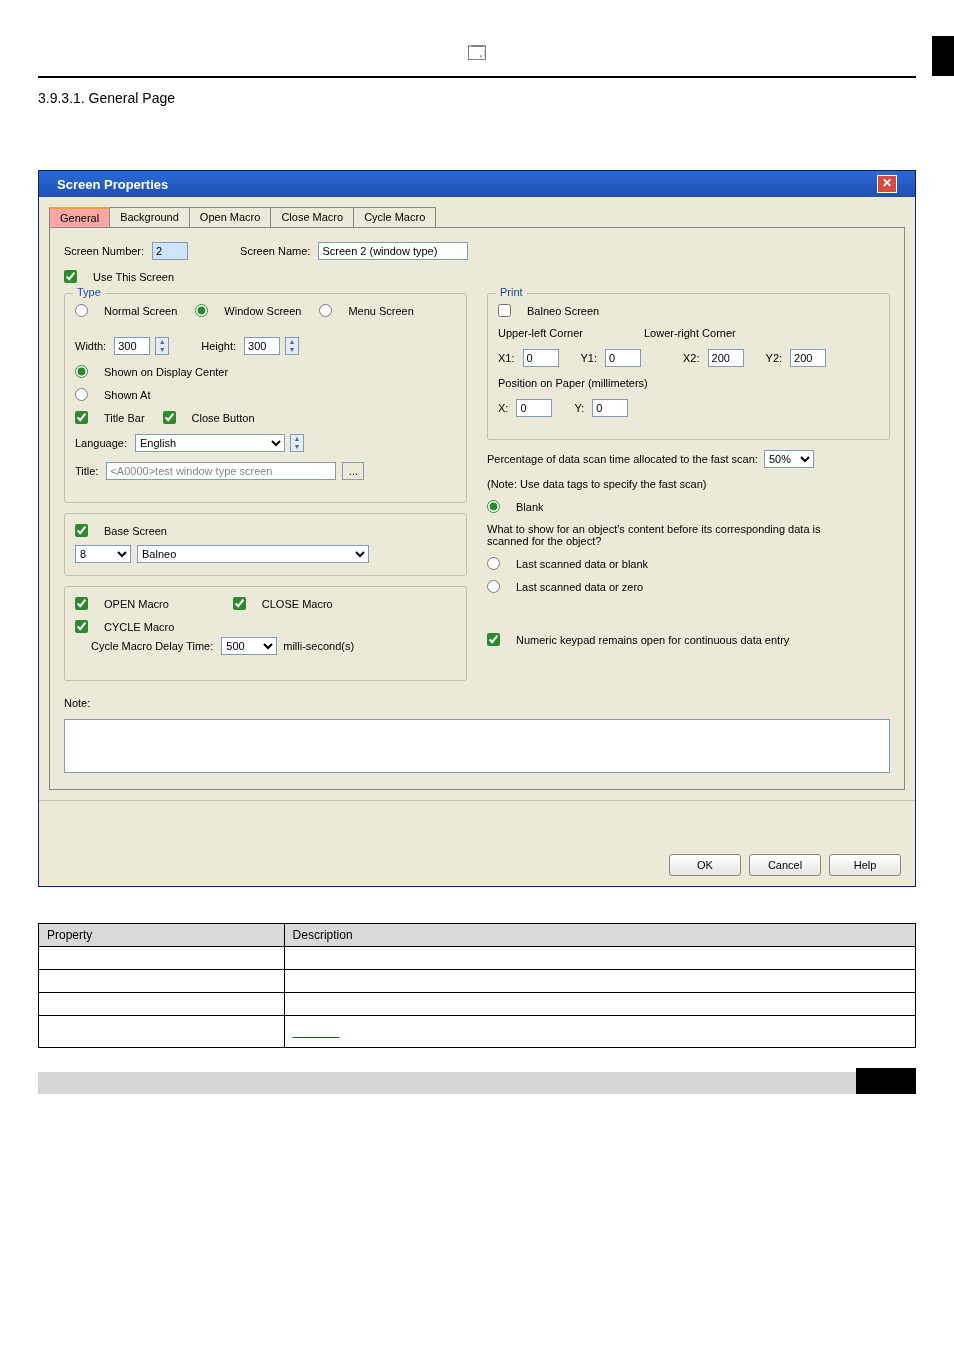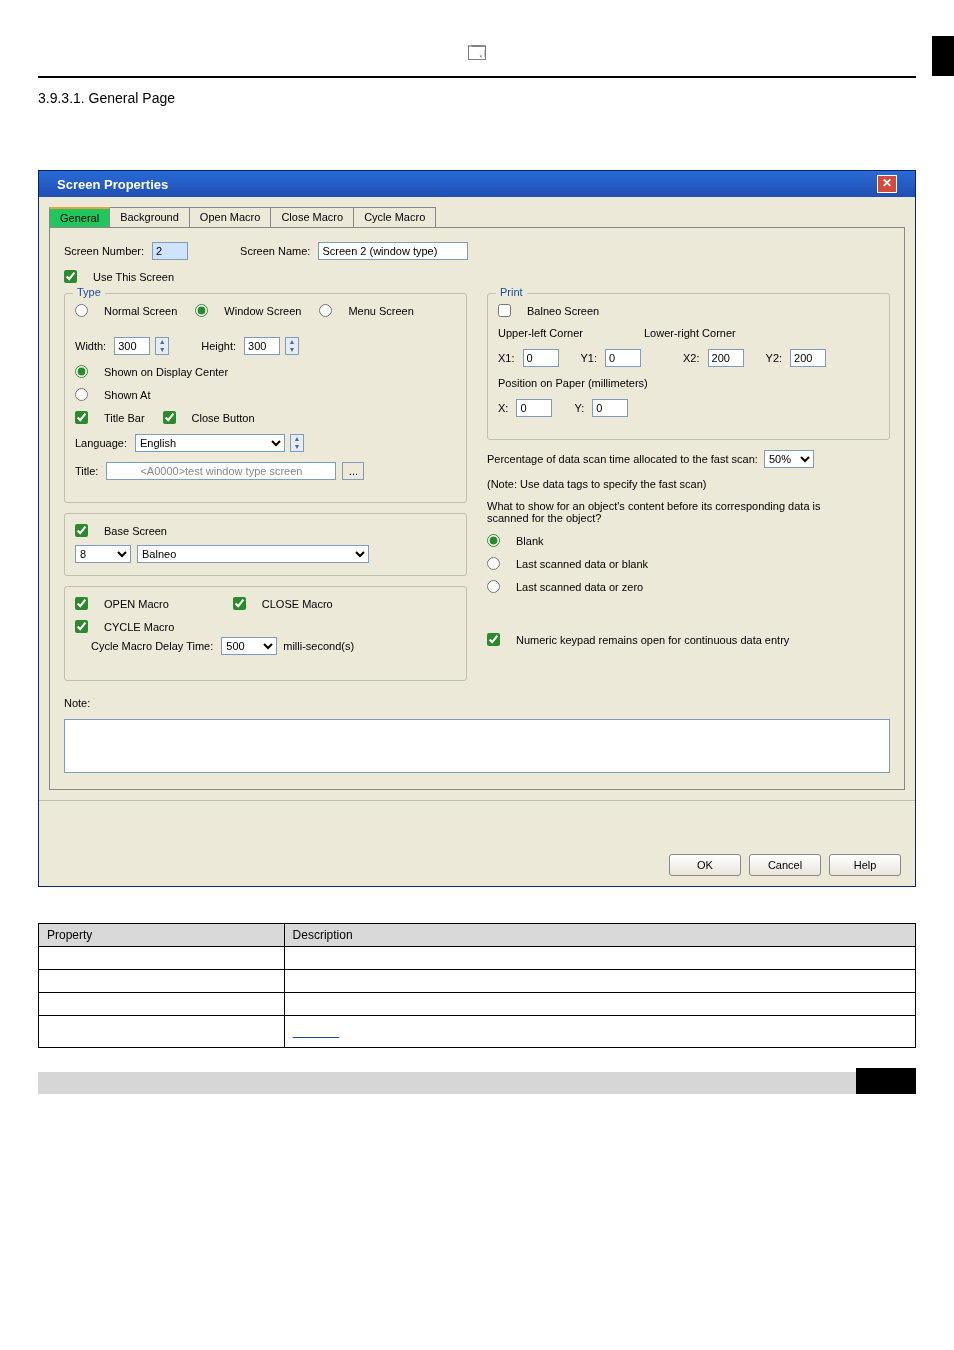--- a/index.html
+++ b/index.html
@@ -70,21 +70,21 @@
     border: 1px solid #888;
     border-bottom: none;
     background: #ece9d8;
     padding: 3px 10px;
     font-size: 11px;
     margin-right: -1px;
     position: relative;
     cursor: pointer;
   }
   .tab.active {
-    background: #22c55e;
+    background: #fca5a5;
     border-top: 2px solid #e8a23f;
     z-index: 2;
   }
   .tab-body {
     border: 1px solid #888;
     margin: 0 10px 10px 10px;
     padding: 14px;
     background: #ece9d8;
     position: relative;
   }
@@ -320,21 +320,21 @@
           <div class="row">
             <label>Language:</label>
             <select style="width:150px"><option>English</option></select>
             <div class="spin">
                   <span>▲</span>
                   <span>▼</span>
                 </div>
           </div>
           <div class="row">
             <label>Title:</label>
-            <input type="text" style="width: 230px; color: rgb(136, 136, 136); text-align: center;" value="&lt;A0000&gt;test window type screen">
+            <input type="text" style="width: 230px; color: rgb(136, 136, 136);" value="&lt;A0000&gt;test window type screen">
             <button class="small-btn">...</button>
           </div>
         </div>
 
         <div class="group">
           <div class="row" style="margin:0 0 8px 0">
             <label class="chk">
                   <input type="checkbox" checked="" style="">
                   <span>Base Screen</span>
                 </label>
@@ -411,28 +411,28 @@
 
         <div class="row">
           <span>Percentage of data scan time allocated to the fast scan:</span>
           <select style="width:50px"><option>50%</option></select>
         </div>
         <div class="row">
           <span>(Note: Use data tags to specify the fast scan)</span>
         </div>
 
         <div class="row">
-          <span style="max-width:340px">What to show for an object's content before its corresponding data is scanned for the object?</span>
-        </div>
-        <div class="row">
               <label class="rad">
                 <input type="radio" name="s" checked="" style="">
                 <span>Blank</span>
               </label>
             </div>
+        <div class="row">
+          <span style="max-width:340px">What to show for an object's content before its corresponding data is scanned for the object?</span>
+        </div>
         <div class="row">
               <label class="rad">
                 <input type="radio" name="s" style="">
                 <span>Last scanned data or blank</span>
               </label>
             </div>
         <div class="row">
               <label class="rad">
                 <input type="radio" name="s" style="">
                 <span>Last scanned data or zero</span>

